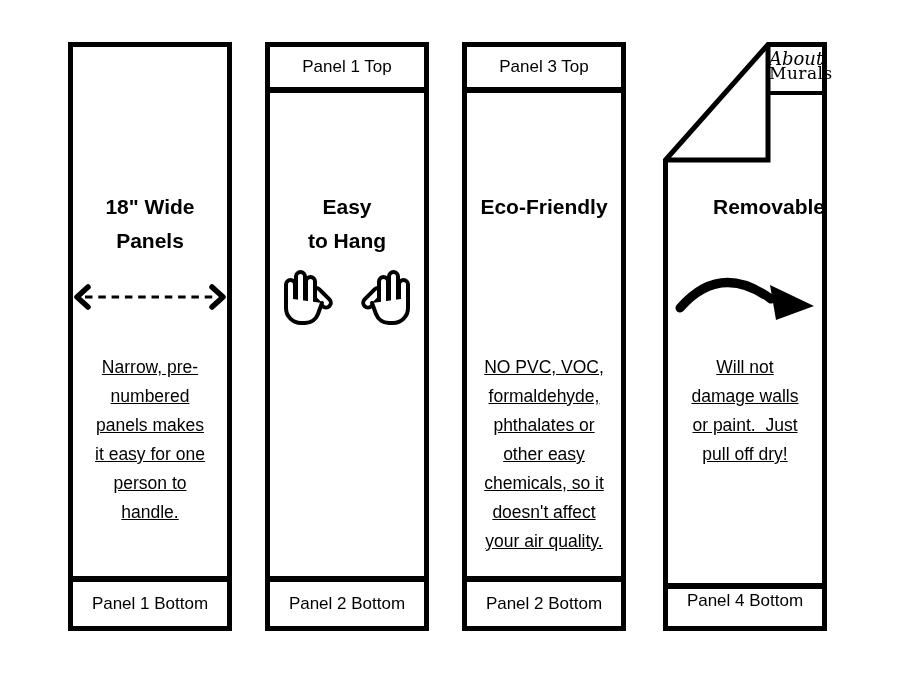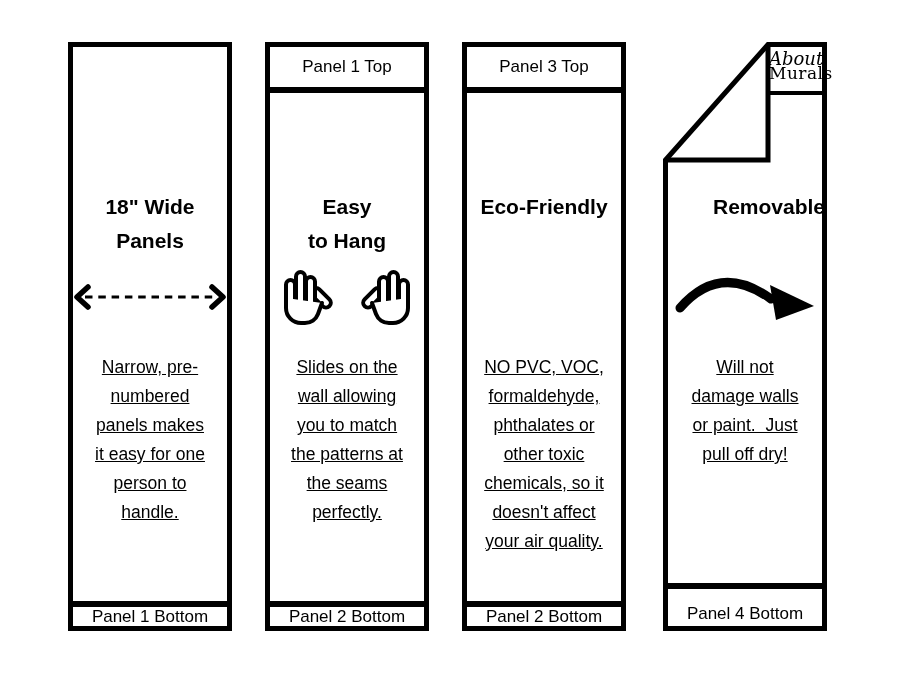--- a/index.html
+++ b/index.html
@@ -8,21 +8,21 @@
     font-family:"Liberation Sans",sans-serif;color:#000;overflow:hidden;
   }
   .panel{position:absolute;top:42px;width:164px;height:589px;box-sizing:border-box;background:#fff;}
   .panel.bordered{border:5px solid #000;}
   .p-header{
     position:absolute;top:0;left:0;right:0;height:46px;box-sizing:border-box;
     border-bottom:6px solid #000;display:flex;align-items:center;justify-content:center;
     font-size:17px;
   }
   .p-footer{
-    position:absolute;bottom:0;left:0;right:0;height:25px;box-sizing:border-box;
+    position:absolute;bottom:0;left:0;right:0;height:50px;box-sizing:border-box;
     border-top:6px solid #000;display:flex;align-items:center;justify-content:center;
     font-size:17px;
   }
   .p-title{
     position:absolute;left:0;right:0;top:143px;text-align:center;
     font-size:21px;font-weight:700;line-height:34px;white-space:pre-line;
   }
   .p-icon{position:absolute;left:0;right:0;top:213px;height:74px;display:flex;justify-content:center;}
   .p-desc{
     position:absolute;left:0;right:0;top:306px;text-align:center;
@@ -78,40 +78,34 @@
             <rect x="4" y="14" width="9" height="28" rx="4.5"></rect>
             <rect x="14" y="6" width="9" height="36" rx="4.5"></rect>
             <rect x="24" y="11" width="9" height="31" rx="4.5"></rect>
             <path d="M4,32 L4,42 A15,15 0 0 0 19,57 L23,57 A14,14 0 0 0 36,48 L40,37" stroke-linecap="round"></path>
           </g>
         </defs>
         <use href="#hand" transform="translate(12,6)"></use>
         <use href="#hand" transform="translate(142,6) scale(-1,1)"></use>
       </svg>
     </div>
-    <div class="p-desc">Slides on the
-wall allowing
-you to match
-the patterns at
-the seams
-perfectly.</div>
     <div class="p-footer">
       <span>Panel 2 Bottom</span>
     </div>
   </div>
 
   <div class="panel bordered" style="left:462px">
     <div class="p-header">
       <span>Panel 3 Top</span>
     </div>
     <div class="p-title">Eco-Friendly</div>
     <div class="p-desc">NO PVC, VOC,
 formaldehyde,
 phthalates or
-other toxic
+other easy
 chemicals, so it
 doesn't affect
 your air quality.</div>
     <div class="p-footer">
       <span>Panel 2 Bottom</span>
     </div>
   </div>
 
   <div class="panel panel4" style="left:663px">
     <svg class="chrome" width="164" height="589" viewBox="0 0 164 589">

